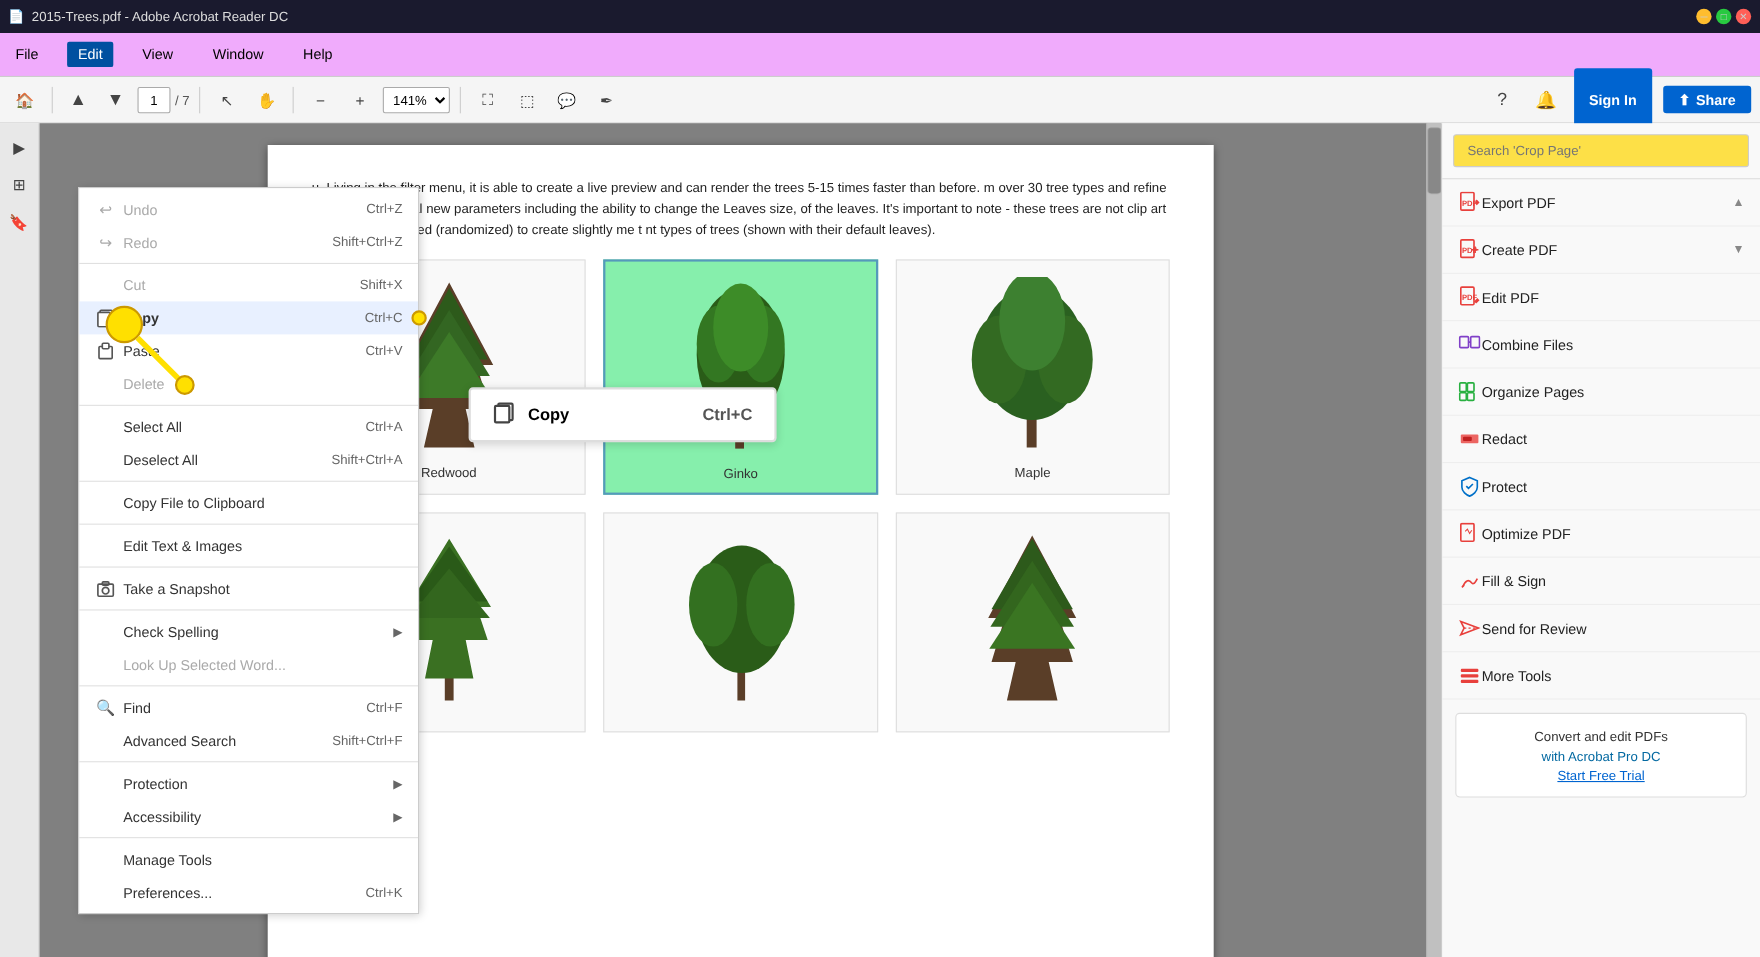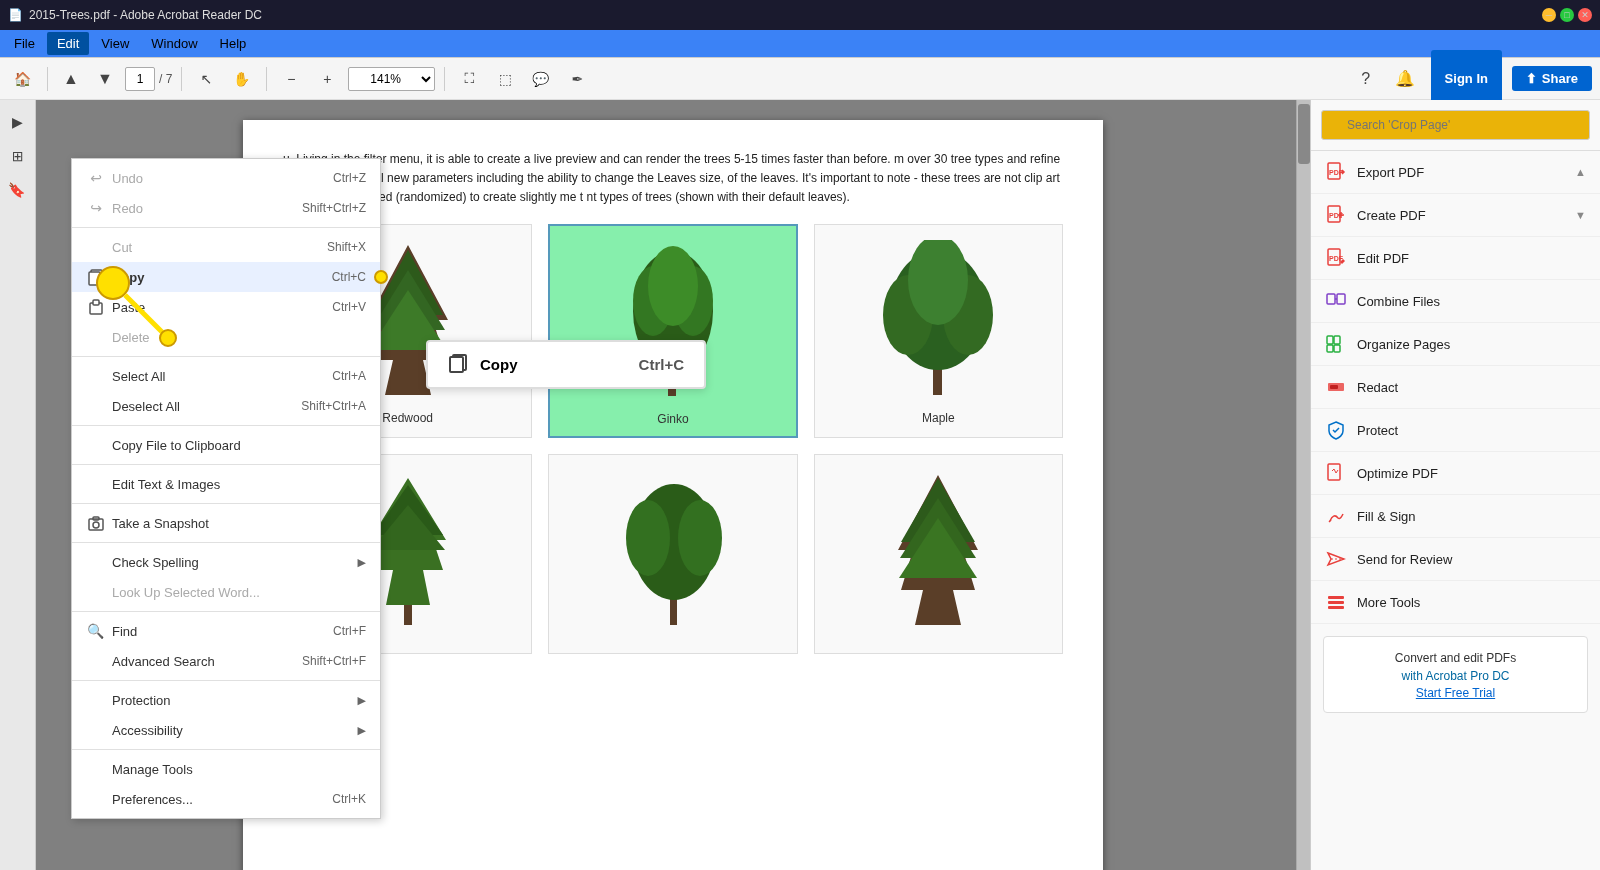--- a/index.html
+++ b/index.html
@@ -12,22 +12,22 @@
     }
     #title-bar .title-left { display: flex; align-items: center; gap: 6px; }
     #title-bar .win-controls { display: flex; gap: 4px; }
     #title-bar .win-btn { width: 14px; height: 14px; border-radius: 50%; display: flex; align-items: center; justify-content: center; font-size: 9px; cursor: pointer; }
     #title-bar .win-btn.min { background: #ffbd2e; }
     #title-bar .win-btn.max { background: #28c940; }
     #title-bar .win-btn.close { background: #ff5f57; }
 
     
     #menu-bar {
-      height: 28px; background: #3b82f6; display: flex; align-items: center;
-      padding: 0 4px; border-bottom: 1px solid #ccc; gap: 2px;
+      height: 40px; background: #f0abfc; display: flex; align-items: center;
+      padding: 0 4px; border-bottom: 1px solid #ccc; gap: 16px;
     }
     .menu-item {
       padding: 4px 10px; cursor: pointer; border-radius: 2px; font-size: 13px;
     }
     .menu-item.active { background: #0050a0; color: white; }
 
     
     #toolbar {
       height: 42px; background: #f5f5f5; border-bottom: 1px solid #ddd;
       display: flex; align-items: center; padding: 0 8px; gap: 6px;
@@ -42,21 +42,21 @@
       cursor: pointer; border-radius: 3px; color: #444; font-size: 16px; border: none; background: none;
     }
     .page-indicator {
       display: flex; align-items: center; gap: 4px; font-size: 13px;
     }
     .page-input {
       width: 30px; height: 24px; text-align: center; border: 1px solid #aaa;
       border-radius: 2px; font-size: 12px;
     }
     .zoom-select {
-      height: 24px; border: 1px solid #aaa; border-radius: 2px; font-size: 12px; padding: 0 17px;
+      height: 24px; border: 1px solid #aaa; border-radius: 2px; font-size: 12px; padding: 0 4px;
       background: white; cursor: pointer;
     }
     .sign-in-btn {
       margin-left: auto; background: #0064d0; color: white; border: none;
       padding: 21px 14px; border-radius: 3px; cursor: pointer; font-size: 13px; font-weight: bold;
     }
     .share-btn {
       background: #0064d0; color: white; border: none;
       padding: 5px 14px; border-radius: 3px; cursor: pointer; font-size: 13px; font-weight: bold;
       display: flex; align-items: center; gap: 5px;
@@ -98,24 +98,24 @@
     
     #right-sidebar {
       width: 290px; background: #f9f9f9; border-left: 1px solid #ccc;
       display: flex; flex-direction: column; overflow-y: auto;
     }
     #search-bar {
       padding: 10px; border-bottom: 1px solid #ddd;
     }
     #search-bar input {
       width: 100%; height: 30px; border: 1px solid #ccc; border-radius: 3px;
-      padding: 0 25px; font-size: 12px; background: #eab308;
+      padding: 0 12px; font-size: 12px; background: #fde047;
     }
     .right-tool {
-      display: flex; align-items: center; gap: 10px; padding: 10px 14px;
+      display: flex; align-items: center; gap: 0; padding: 10px 14px;
       cursor: pointer; border-bottom: 1px solid #eee;
     }
     .right-tool-icon {
       width: 22px; height: 22px; display: flex; align-items: center; justify-content: center;
       font-size: 16px; flex-shrink: 0;
     }
     .right-tool-label { font-size: 13px; color: #222; }
     .right-tool-arrow { margin-left: auto; color: #888; font-size: 11px; }
 
     

